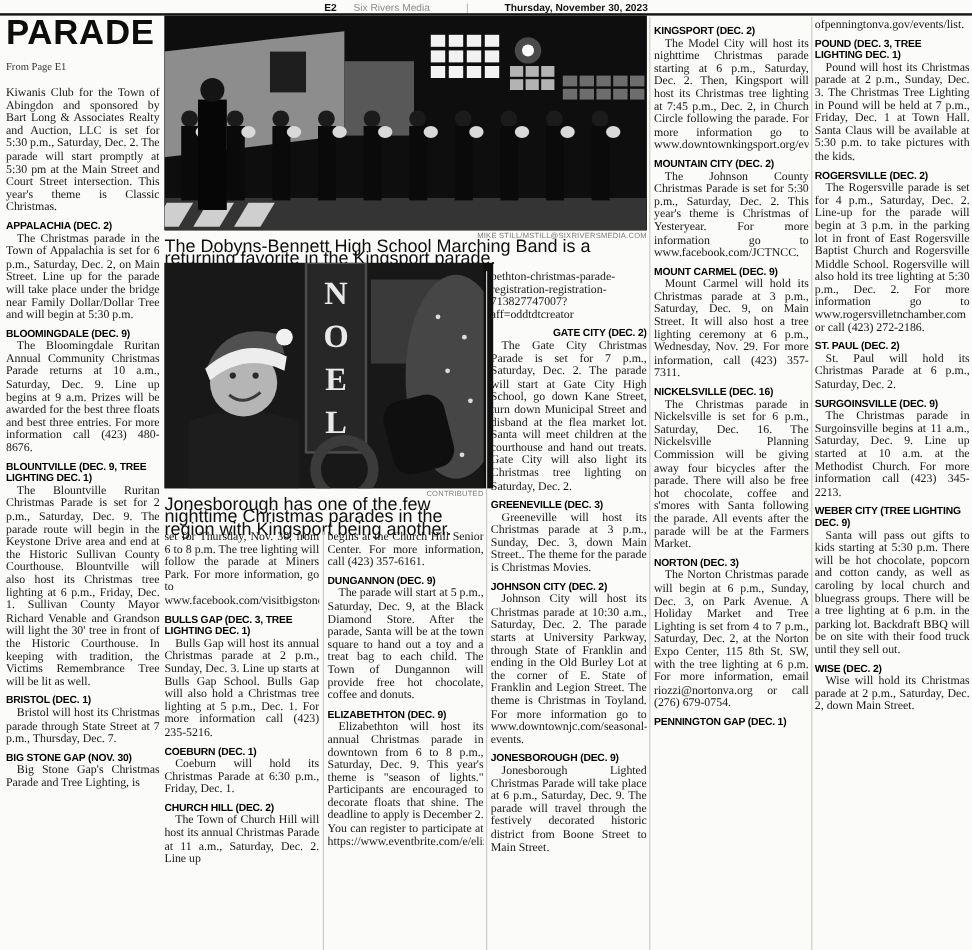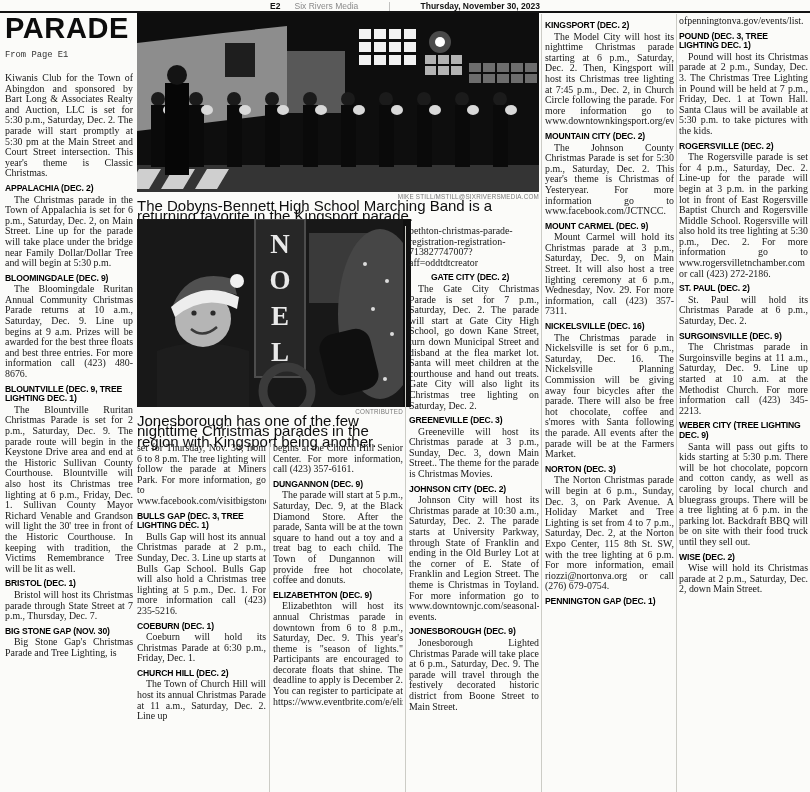--- a/index.html
+++ b/index.html
@@ -10,27 +10,27 @@
     display:flex; justify-content:center; align-items:baseline; gap:14px;
     font-family:"Liberation Sans", sans-serif; font-size:8.5px; }
   .masthead .page-code { font-weight:bold; color:#111; }
   .masthead .pub { color:#8a8a8a; }
   .masthead .sep { color:#aaa; margin:0 16px; }
   .masthead .date { font-weight:bold; color:#111; }
   .top-rule { position:absolute; top:11px; left:0; width:810px; height:2px; background:#131313; }
 
   .headline { position:absolute; left:5px; top:12px; font-family:"Liberation Sans", sans-serif;
     font-weight:bold; font-size:29px; letter-spacing:0.6px; color:#0d0d0d; }
-  .from-page { position:absolute; left:5px; top:50px; font-family:Liberation Mono, monospace;
+  .from-page { position:absolute; left:5px; top:50px; font-family:Liberation Serif, serif;
     font-size:8.8px; color:#333; }
 
   .col { position:absolute; overflow:hidden; }
   .sec-head { font-family:"Liberation Sans", sans-serif; font-weight:bold; font-size:8.6px;
     line-height:9.6px; letter-spacing:-0.15px; color:#000; margin-top:5px; margin-bottom:1px; }
-  .sec-head.indent { padding-left:22px; }
+  .sec-head.indent { padding-left:22px;text-align:right; }
   p.body-text { font-size:9.9px; line-height:10.6px; text-align:justify; color:#161616; }
   p.body-text.indent-first { text-indent:9px; }
 
   .photo { position:absolute; overflow:hidden; background:#101010; }
   .photo svg { display:block; }
   .credit { position:absolute; font-family:"Liberation Sans", sans-serif; font-size:6.3px;
     letter-spacing:0.2px; color:#787878; text-align:right; }
   .caption { position:absolute; font-family:"Liberation Sans", sans-serif; font-weight:normal;
     font-size:15px; line-height:10.4px; color:#0e0e0e; }
 

